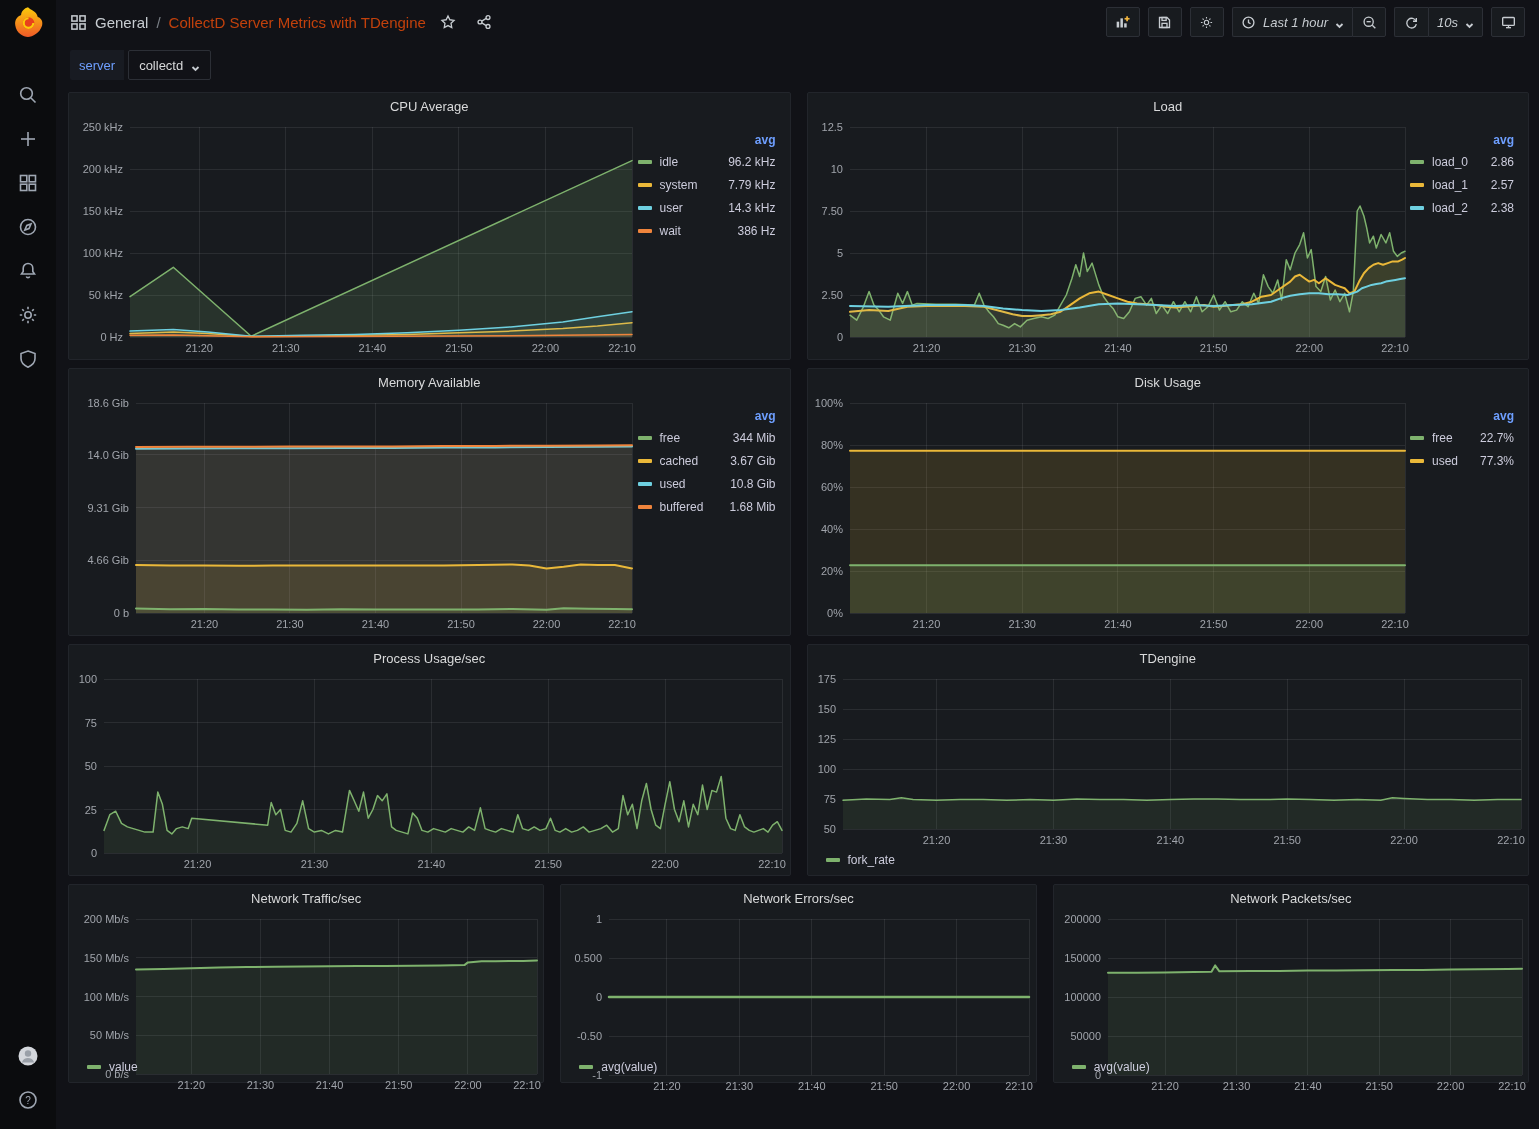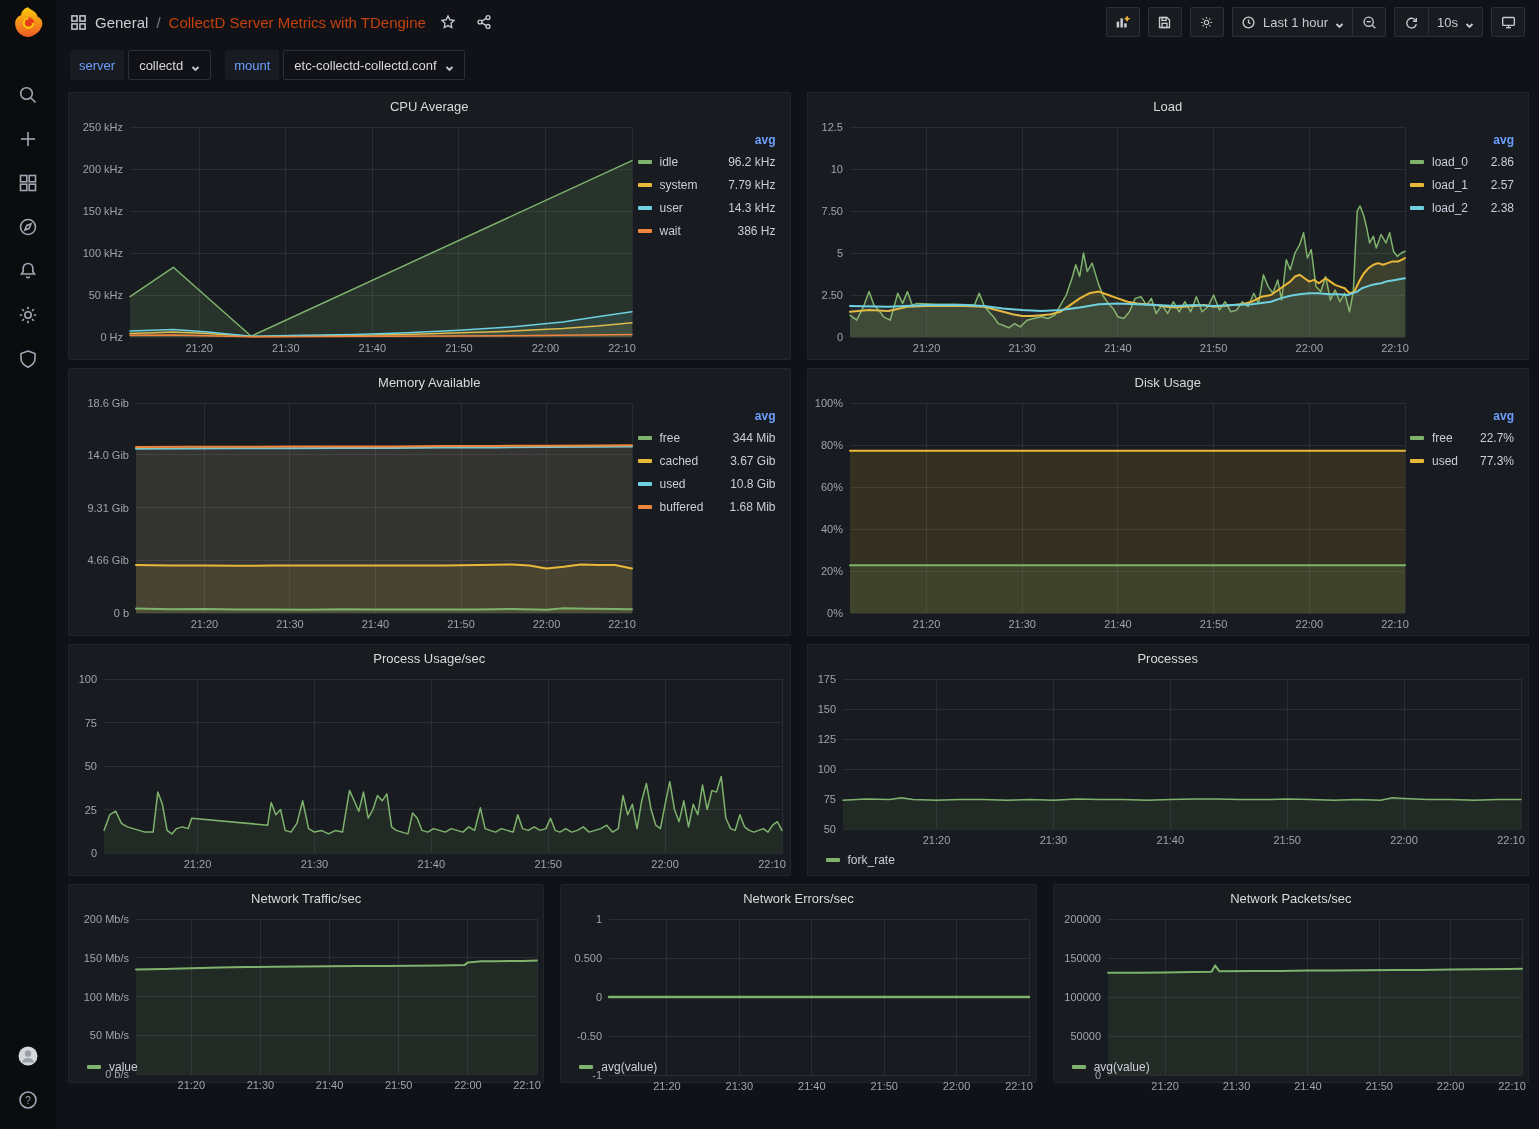--- a/index.html
+++ b/index.html
@@ -20,21 +20,21 @@
   .topnav { height:44px; display:flex; align-items:center; justify-content:space-between; padding:4px 14px; background:#111217; }
   .crumbs { display:flex; align-items:center; gap:8px; font-size:15px; }
   .crumbs .grid-ic { width:17px; height:17px; }
   .crumbs .grid-ic svg{ width:100%; height:100%; stroke:#c7ccd1; fill:none; stroke-width:1.6;}
   .crumb-section { color:#c7ccd1; cursor:pointer; }
   .crumb-sep { color:#7b8087; }
   .crumb-title { color:#c2410c; }
   .tn-ic { width:28px; height:26px; display:flex; align-items:center; justify-content:center; cursor:pointer; }
   .tn-ic svg { width:16px; height:16px; stroke:#c7ccd1; fill:none; stroke-width:1.5; }
 
-  .toolbar { display:flex; align-items:center; gap:8px; }
+  .toolbar { display:flex; align-items:center; gap:8px;font-style:italic; }
   .tb-btn { height:30px; min-width:34px; padding:0 8px; background:#181b1f; border:1px solid #2c2f36;
     border-radius:2px; display:flex; align-items:center; justify-content:center; gap:7px; cursor:pointer;
     color:#c7ccd1; font-size:13px; }
   .tb-btn svg { width:15px; height:15px; stroke:#c7ccd1; fill:none; stroke-width:1.6; }
   .tb-group { display:flex; }
   .tb-group .tb-btn:first-child { border-right:none; border-radius:2px 0 0 2px; }
   .tb-group .tb-btn:last-child { border-radius:0 2px 2px 0; }
   .chev { width:9px; height:9px; }
   .chev svg { width:9px; height:9px; stroke:#c7ccd1; fill:none; stroke-width:1.8; }
 
@@ -239,29 +239,20 @@
     <div class="submenu">
       <div class="var">
         <span class="var-label">server</span>
         <span class="var-value">
           <span>collectd</span>
           <span class="chev"><svg viewBox="0 0 9 9">
                 <polyline points="1.5,3 4.5,6 7.5,3"></polyline>
               </svg></span>
         </span>
       </div>
-      <div class="var">
-        <span class="var-label">mount</span>
-        <span class="var-value">
-          <span>etc-collectd-collectd.conf</span>
-          <span class="chev"><svg viewBox="0 0 9 9">
-                <polyline points="1.5,3 4.5,6 7.5,3"></polyline>
-              </svg></span>
-        </span>
-      </div>
     </div>
 
     <div class="dash">
       <div class="row row-1">
         <section class="panel">
           <header class="panel-header">
               <h2>CPU Average</h2>
             </header>
           <div class="panel-body">
             <div class="chart"><svg width="567" height="238" xmlns="http://www.w3.org/2000/svg">
@@ -524,21 +515,21 @@
                   <text class="tick x" x="592.1" y="197">22:00</text>
                   <line class="grid" x1="709.0" y1="8" x2="709.0" y2="182"></line>
                   <text class="tick x" x="699" y="197">22:10</text>
                   <polygon points="31.0,182.0 31.0,159.4 36.8,143.7 42.7,140.2 48.5,152.4 54.4,155.9 60.2,157.6 66.1,159.4 71.9,161.1 80.1,161.1 84.8,121.1 89.4,133.3 94.1,159.4 98.8,162.9 103.5,157.6 109.3,155.9 115.2,157.6 118.7,147.2 194.7,154.2 198.2,131.5 202.8,143.7 207.5,138.5 212.2,159.4 218.0,161.1 223.9,152.4 229.7,129.8 235.6,157.6 241.4,161.1 248.4,159.4 255.4,162.9 262.5,159.4 269.5,161.1 276.5,119.4 281.2,129.8 285.8,140.2 290.5,121.1 295.2,147.2 299.9,138.5 304.5,124.6 309.2,129.8 313.9,122.8 318.6,155.9 323.2,159.4 329.1,161.1 334.9,162.9 339.6,142.0 344.3,147.2 349.0,159.4 354.8,161.1 360.6,157.6 366.5,159.4 372.3,161.1 378.2,157.6 384.0,159.4 389.9,161.1 395.7,155.9 401.6,159.4 407.4,136.8 412.1,157.6 416.8,159.4 422.6,161.1 428.4,157.6 434.3,159.4 440.1,161.1 444.8,143.7 449.5,157.6 455.3,159.4 461.2,155.9 467.0,159.4 472.9,157.6 477.5,147.2 482.2,159.4 486.9,161.1 492.7,157.6 498.6,161.1 504.4,159.4 510.3,155.9 516.1,161.1 522.0,159.4 527.8,157.6 533.7,154.2 539.5,161.1 545.3,157.6 550.0,124.6 554.7,143.7 559.4,133.3 564.0,157.6 568.7,129.8 573.4,112.4 578.1,138.5 582.8,154.2 587.4,157.6 592.1,133.3 596.8,110.7 601.5,138.5 606.1,150.7 610.8,129.8 615.5,155.9 620.2,133.3 624.8,143.7 629.5,114.1 634.2,138.5 638.9,119.4 643.5,121.1 648.2,105.4 652.9,147.2 657.6,157.6 662.2,159.4 666.9,143.7 671.6,155.9 676.3,159.4 680.9,161.1 685.6,159.4 690.3,157.6 695.0,161.1 699.6,154.2 704.3,150.7 709.0,159.4 709.0,182.0" fill="#7EB26D" fill-opacity="0.1" stroke="none"></polygon>
                   <polyline points="31.0,159.4 36.8,143.7 42.7,140.2 48.5,152.4 54.4,155.9 60.2,157.6 66.1,159.4 71.9,161.1 80.1,161.1 84.8,121.1 89.4,133.3 94.1,159.4 98.8,162.9 103.5,157.6 109.3,155.9 115.2,157.6 118.7,147.2 194.7,154.2 198.2,131.5 202.8,143.7 207.5,138.5 212.2,159.4 218.0,161.1 223.9,152.4 229.7,129.8 235.6,157.6 241.4,161.1 248.4,159.4 255.4,162.9 262.5,159.4 269.5,161.1 276.5,119.4 281.2,129.8 285.8,140.2 290.5,121.1 295.2,147.2 299.9,138.5 304.5,124.6 309.2,129.8 313.9,122.8 318.6,155.9 323.2,159.4 329.1,161.1 334.9,162.9 339.6,142.0 344.3,147.2 349.0,159.4 354.8,161.1 360.6,157.6 366.5,159.4 372.3,161.1 378.2,157.6 384.0,159.4 389.9,161.1 395.7,155.9 401.6,159.4 407.4,136.8 412.1,157.6 416.8,159.4 422.6,161.1 428.4,157.6 434.3,159.4 440.1,161.1 444.8,143.7 449.5,157.6 455.3,159.4 461.2,155.9 467.0,159.4 472.9,157.6 477.5,147.2 482.2,159.4 486.9,161.1 492.7,157.6 498.6,161.1 504.4,159.4 510.3,155.9 516.1,161.1 522.0,159.4 527.8,157.6 533.7,154.2 539.5,161.1 545.3,157.6 550.0,124.6 554.7,143.7 559.4,133.3 564.0,157.6 568.7,129.8 573.4,112.4 578.1,138.5 582.8,154.2 587.4,157.6 592.1,133.3 596.8,110.7 601.5,138.5 606.1,150.7 610.8,129.8 615.5,155.9 620.2,133.3 624.8,143.7 629.5,114.1 634.2,138.5 638.9,119.4 643.5,121.1 648.2,105.4 652.9,147.2 657.6,157.6 662.2,159.4 666.9,143.7 671.6,155.9 676.3,159.4 680.9,161.1 685.6,159.4 690.3,157.6 695.0,161.1 699.6,154.2 704.3,150.7 709.0,159.4" fill="none" stroke="#7EB26D" stroke-width="1.5" stroke-linejoin="round" stroke-linecap="round"></polyline>
                 </svg></div>
           </div>
         </section>
         <section class="panel">
           <header class="panel-header">
-              <h2>Processes</h2>
+              <h2>TDengine</h2>
             </header>
           <div class="panel-body col">
             <div class="chart"><svg width="717" height="178" xmlns="http://www.w3.org/2000/svg">
                   <line class="grid" x1="31" y1="158.0" x2="709" y2="158.0"></line>
                   <text class="tick y" x="24" y="162">50</text>
                   <line class="grid" x1="31" y1="128.0" x2="709" y2="128.0"></line>
                   <text class="tick y" x="24" y="132">75</text>
                   <line class="grid" x1="31" y1="98.0" x2="709" y2="98.0"></line>
                   <text class="tick y" x="24" y="102">100</text>
                   <line class="grid" x1="31" y1="68.0" x2="709" y2="68.0"></line>

